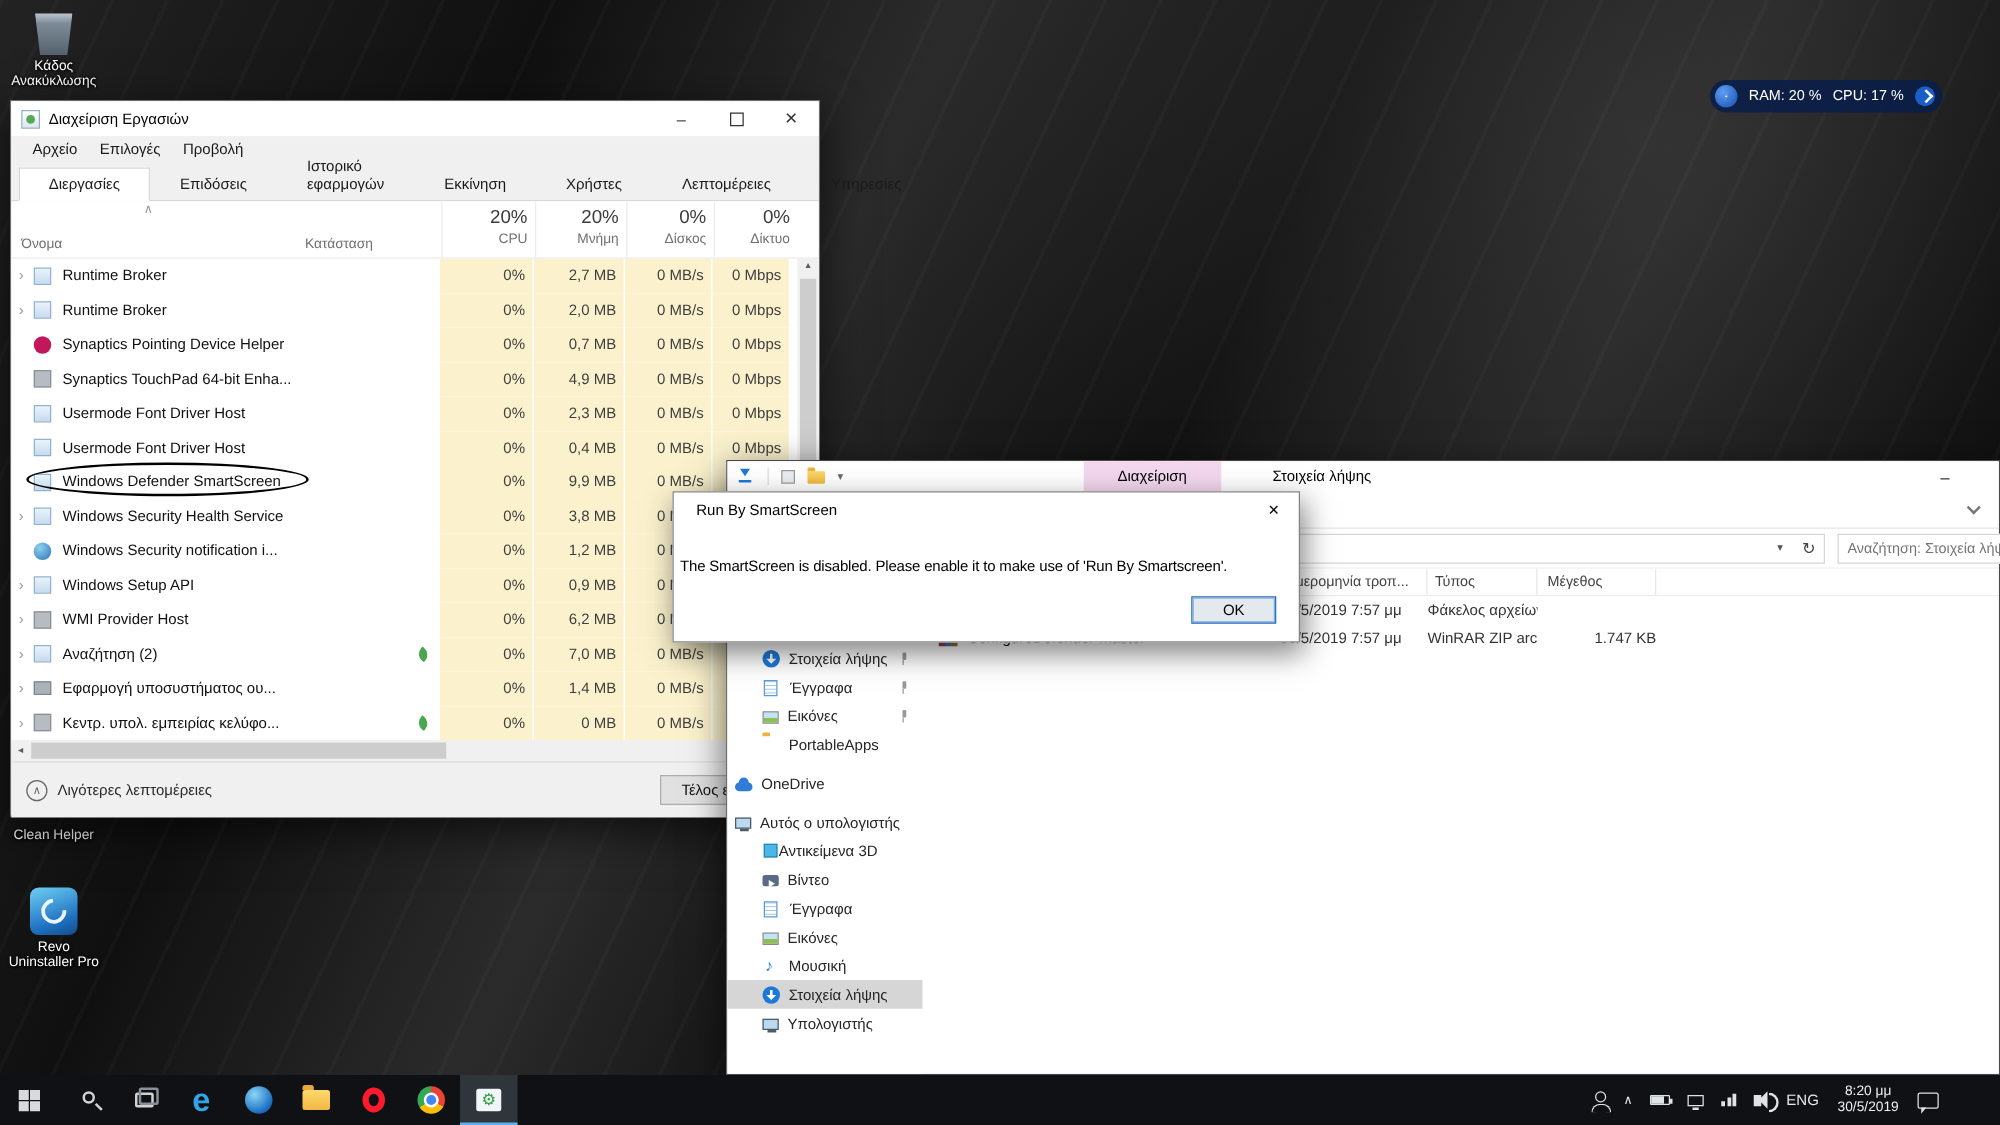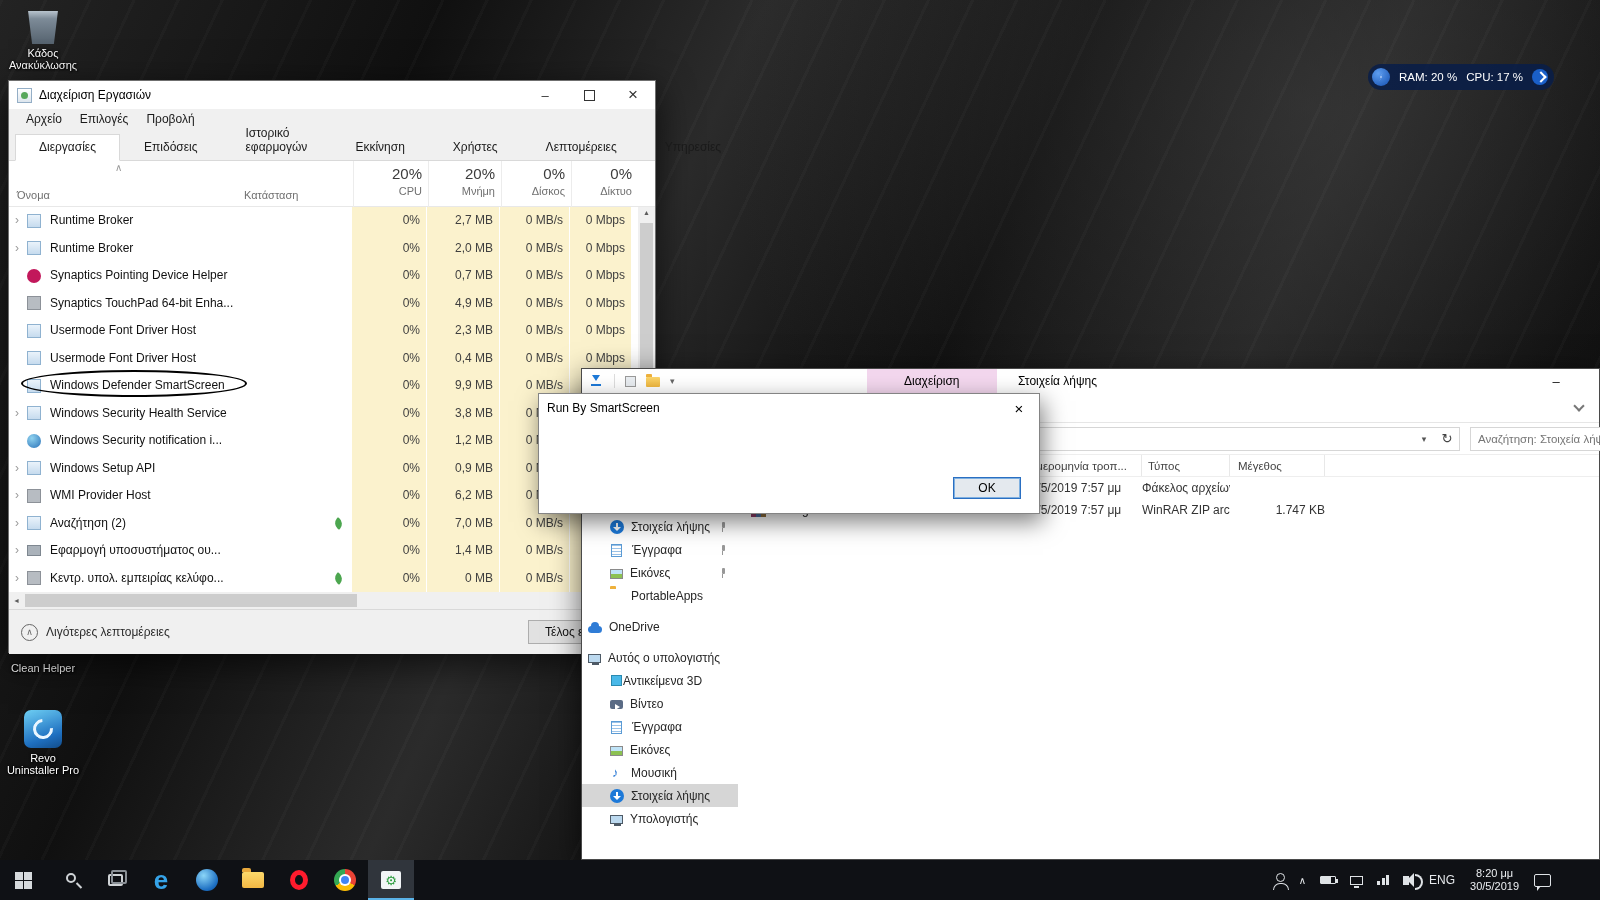--- a/index.html
+++ b/index.html
@@ -79,21 +79,21 @@
 .qat-dl{width:14px;height:14px;margin:0 6px 0 7px;position:relative;flex:none}
 .qat-dl:before{content:"";position:absolute;left:3px;top:1px;border-left:4px solid transparent;border-right:4px solid transparent;border-top:6px solid #1d79d8}
 .qat-dl:after{content:"";position:absolute;left:2px;bottom:2px;width:10px;height:2px;background:#1d79d8}
 .qat-sep{width:1px;height:14px;background:#ddd;margin:0 5px}
 .qat-box{width:11px;height:11px;border:1px solid #9a9a9a;background:#e9edf1;margin:0 5px;flex:none}
 .qat-folder{margin:0 5px}
 .qat-dd{margin:0 5px;font-size:9px;color:#666}
 .qat-dd:before{content:"▾"}
 .folder{width:14px;height:10px;background:linear-gradient(#fbd56b,#f0b73e);border-radius:1px;position:relative;margin-top:2px;flex:none}
 .folder:before{content:"";position:absolute;top:-3px;left:0;width:6px;height:3px;background:#eeb13c;border-radius:1px 1px 0 0}
-.ex-ctx{position:absolute;left:285px;top:0;height:24px;line-height:24px;padding:0 37px;background:#f3d7ee;color:#000;font-size:12px}
+.ex-ctx{position:absolute;left:285px;top:0;height:24px;line-height:24px;padding:0 27px;background:#f3d7ee;color:#000;font-size:12px}
 .ex-title{position:absolute;left:436px;top:0;height:24px;line-height:24px;font-size:12px;color:#000}
 .ex-min{position:absolute;right:26px;top:0;width:34px;height:24px;display:flex;align-items:center;justify-content:center;color:#111}
 .ex-min:before{content:"–";font-size:13px}
 .ex-ribbon{height:30px;background:#fff;border-bottom:1px solid #e6e6e6;position:relative}
 .ex-chev{position:absolute;right:16px;top:9px;width:8px;height:8px;border-right:2px solid #777;border-bottom:2px solid #777;transform:rotate(45deg)}
 .ex-addr{height:32px;background:#fff;display:flex;align-items:center;gap:10px;padding-left:72px;border-bottom:1px solid #eee}
 .ex-abox{width:806px;height:24px;border:1px solid #d6d6d6;background:#fff;display:flex;align-items:center;flex:none}
 .abox-sp{flex:1}
 .abox-dd{width:22px;text-align:center;color:#555;font-size:9px}
 .abox-dd:before{content:"▾"}
@@ -141,21 +141,21 @@
 .fic-app{background:#e8eef5;border:1px solid #7a93ad}
 .fic-app:after{content:"";position:absolute;left:3px;top:3px;width:7px;height:5px;background:#3d7fc0}
 .f-name{width:250px;white-space:nowrap;overflow:hidden}
 .f-date{width:118px;color:#333;white-space:nowrap}
 .f-type{width:88px;color:#333;white-space:nowrap;overflow:hidden}
 .f-size{width:95px;text-align:right;color:#333;white-space:nowrap}
 
 
 .dlg{position:absolute;left:538px;top:393px;width:502px;height:121px;background:#fff;border:1px solid #848484;z-index:30;box-shadow:3px 8px 22px rgba(0,0,0,.5)}
 .dlg-tb{height:28px;display:flex;align-items:center}
-.dlg-title{margin-left:8px;font-size:12px;color:#000}
+.dlg-title{margin-left:18px;font-size:12px;color:#000}
 .dlg-close{margin-left:auto;width:40px;height:28px;display:flex;align-items:center;justify-content:center;color:#000;font-size:15px}
 .dlg-close:before{content:"×"}
 .dlg-msg{position:absolute;left:5px;top:52px;width:494px;font-size:12px;letter-spacing:-.15px;color:#000;white-space:nowrap}
 .dlg-ok{position:absolute;right:18px;bottom:14px;width:68px;height:22px;background:#e4e9ee;border:1px solid #2a6fc2;box-shadow:inset 0 0 0 1px #7fb0e0;font-size:12px;color:#000;display:flex;align-items:center;justify-content:center;font-family:inherit}
 
 
 .tb{position:absolute;left:0;bottom:0;width:1600px;height:40px;background:#0f1115;z-index:100;display:flex;align-items:center}
 .tb-btn{width:46px;height:40px;display:flex;align-items:center;justify-content:center;flex:none;position:relative}
 .tb-btn.active{background:#30353c;box-shadow:inset 0 -2px 0 #5ab3e8}
 .win-logo{display:grid;grid-template-columns:8px 8px;grid-template-rows:8px 8px;gap:1px}
@@ -531,20 +531,21 @@
       </div>
     </div>
   </div>
 </div>
 
 <div class="dlg">
   <div class="dlg-tb">
     <span class="dlg-title">Run By SmartScreen</span>
     <span class="dlg-close"></span>
   </div>
+  <div class="dlg-msg">The SmartScreen is disabled. Please enable it to make use of 'Run By Smartscreen'.</div>
   <button class="dlg-ok">OK</button>
 </div>
 
 <div class="tb">
   <div class="tb-btn">
       <span class="win-logo">
         <i></i>
         <i></i>
         <i></i>
         <i></i>

